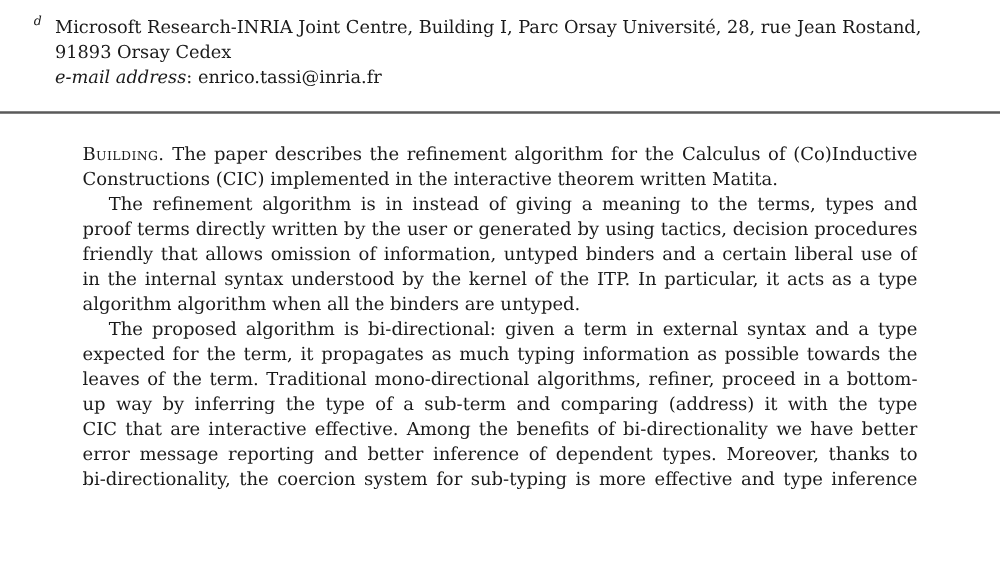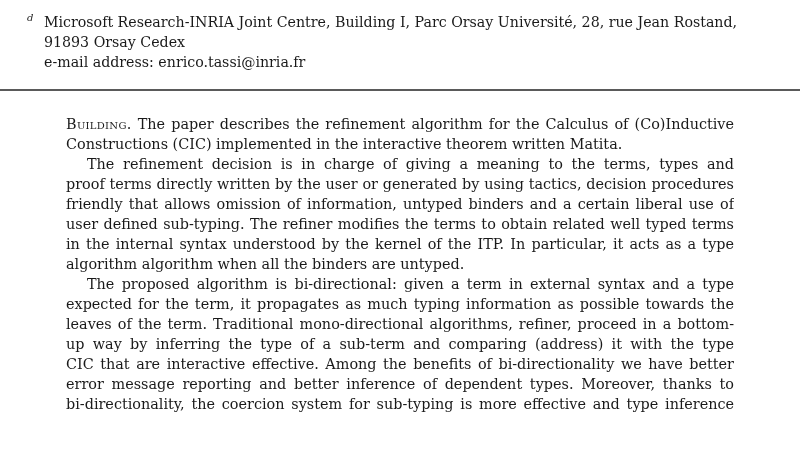--- a/index.html
+++ b/index.html
@@ -28,20 +28,21 @@
       left: 0;
       top: -4px;
       font-size: 10px;
       font-style: italic;
     }
     .affil .line {
       padding-left: 17px;
       white-space: nowrap;
     }
     .affil .email-label {
+      font-style: italic;
     }
     .rule {
       position: absolute;
       left: 0;
       top: 89px;
       width: 800px;
       height: 2px;
       background: #5a5a5a;
     }
     .abstract {
@@ -78,24 +79,23 @@
   <div class="line">Microsoft Research-INRIA Joint Centre, Building I, Parc Orsay Université, 28, rue Jean Rostand,</div>
   <div class="line">91893 Orsay Cedex</div>
   <div class="line"><span class="email-label">e-mail address</span><span>: </span><span>enrico.tassi@inria.fr</span></div>
 </div>
 
 <div class="rule"></div>
 
 <div class="abstract">
   <div class="jline"><span class="sc">Building.</span> <span>The paper describes the refinement algorithm for the Calculus of (Co)Inductive</span></div>
   <div class="jline last">Constructions (CIC) implemented in the interactive theorem written Matita.</div>
-  <div class="jline indent">The refinement decision is in charge of giving a meaning to the terms, types and</div>
+  <div class="jline indent">The refinement algorithm is in instead of giving a meaning to the terms, types and</div>
   <div class="jline">proof terms directly written by the user or generated by using tactics, decision procedures</div>
   <div class="jline">friendly that allows omission of information, untyped binders and a certain liberal use of</div>
-  <div class="jline">user defined sub-typing. The refiner modifies the terms to obtain related well typed terms</div>
   <div class="jline">in the internal syntax understood by the kernel of the ITP. In particular, it acts as a type</div>
   <div class="jline last">algorithm algorithm when all the binders are untyped.</div>
   <div class="jline indent">The proposed algorithm is bi-directional: given a term in external syntax and a type</div>
   <div class="jline">expected for the term, it propagates as much typing information as possible towards the</div>
   <div class="jline">leaves of the term. Traditional mono-directional algorithms, refiner, proceed in a bottom-</div>
   <div class="jline">up way by inferring the type of a sub-term and comparing (address) it with the type</div>
   <div class="jline">CIC that are interactive effective. Among the benefits of bi-directionality we have better</div>
   <div class="jline">error message reporting and better inference of dependent types. Moreover, thanks to</div>
   <div class="jline">bi-directionality, the coercion system for sub-typing is more effective and type inference</div>
 </div>

